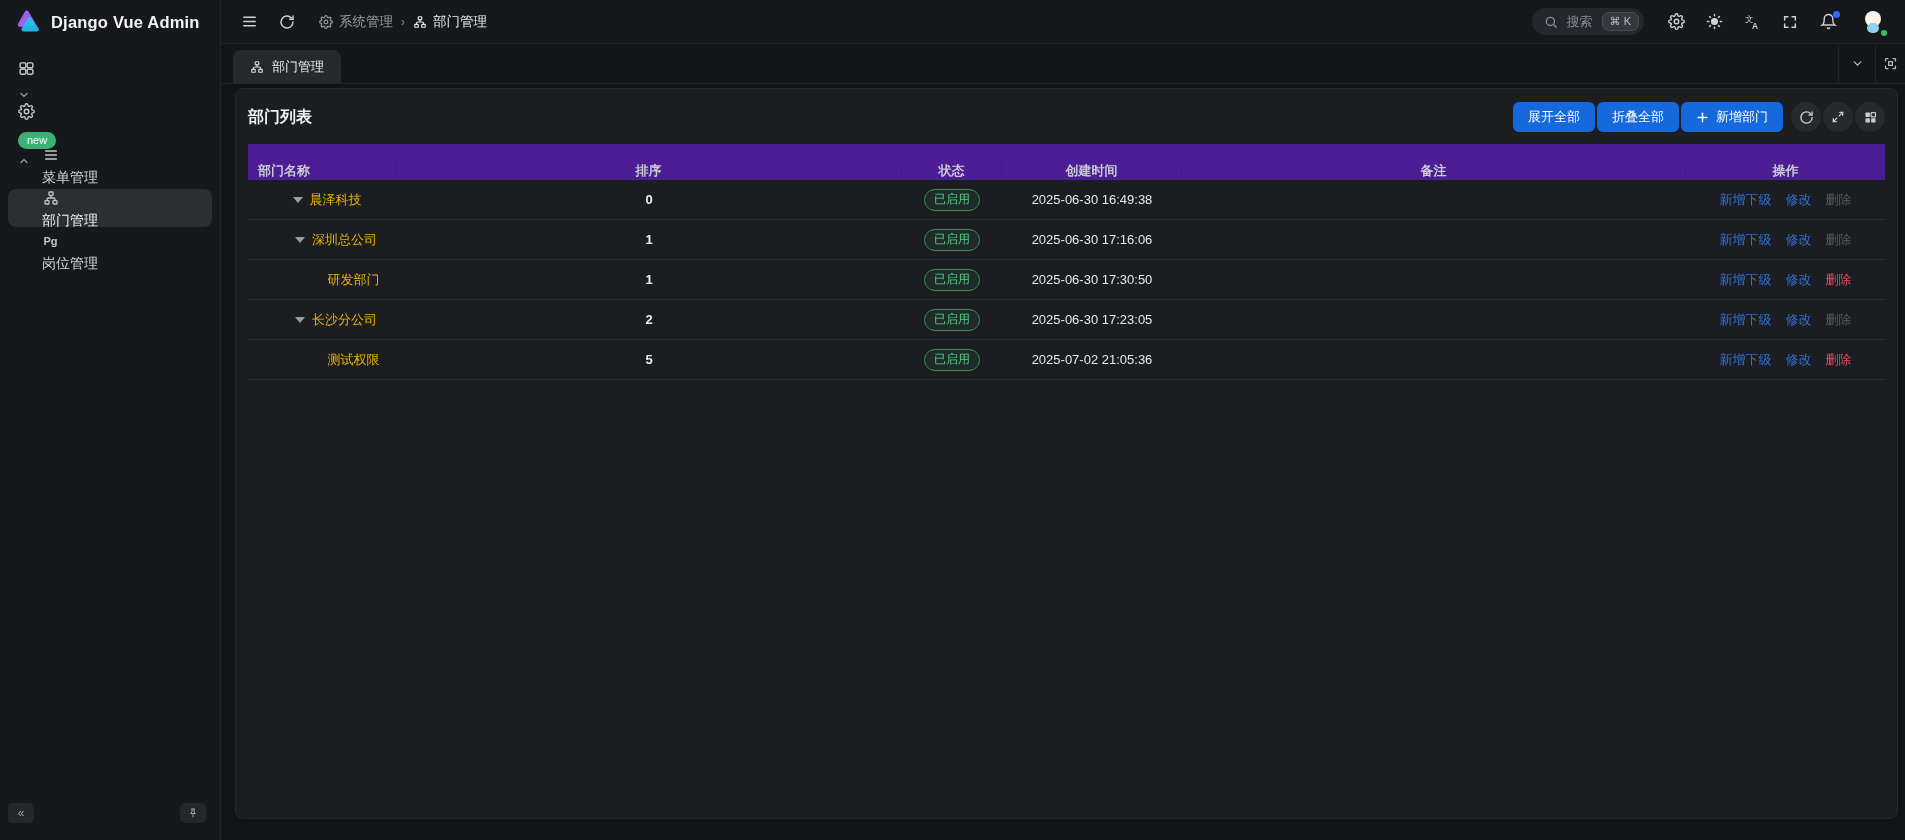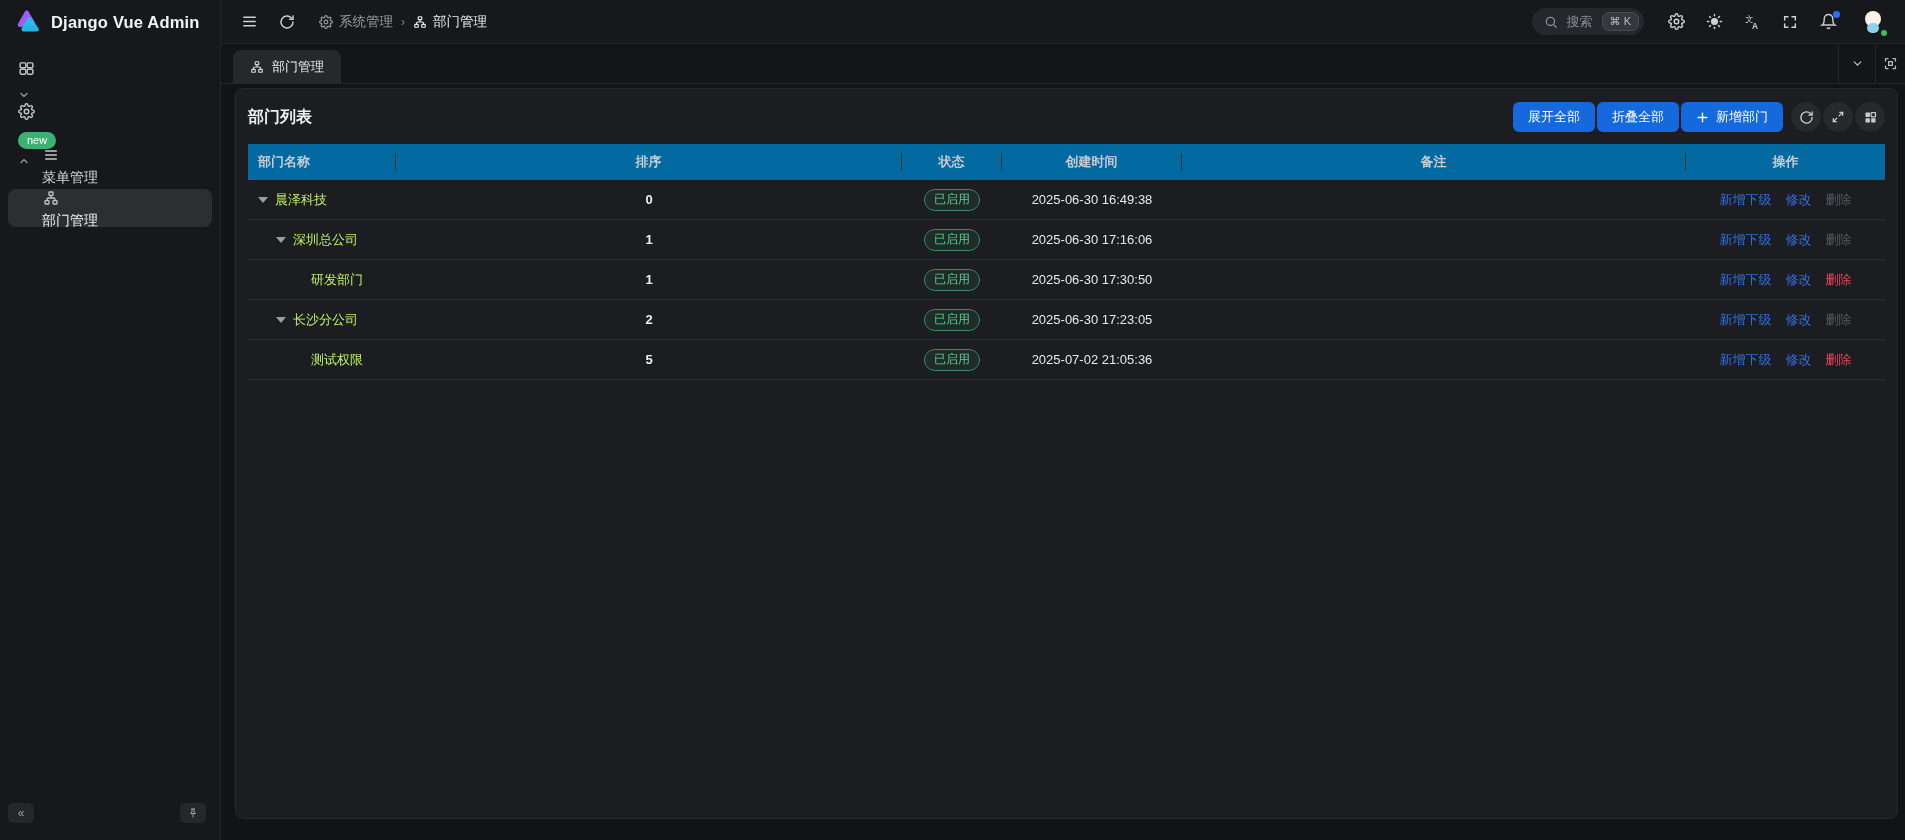--- a/index.html
+++ b/index.html
@@ -103,37 +103,37 @@
     border-radius:6px; font-size:13px; font-family:inherit; display:flex; align-items:center; gap:7px; cursor:pointer;
   }
   .icon-btn {
     width:30px; height:30px; border-radius:50%; background:#27292d; border:none;
     color:#c9ccd1; display:flex; align-items:center; justify-content:center; cursor:pointer;
   }
   .icon-btn.first { margin-left:6px; }
 
   
   .table { margin:0 12px; flex:1; display:flex; flex-direction:column; overflow:hidden; }
-  .thead { display:flex; background:#0369a1; height:36px; align-items:center; flex:none; }
+  .thead { display:flex; background:#4c1d95; height:36px; align-items:flex-end; flex:none; }
   .th {
     display:flex; align-items:center; justify-content:center;
     font-weight:bold; font-size:13px; color:#c9ccd1; border-right:1px solid #323438;
   }
   .th:last-child { border-right:none; }
   .tr { display:flex; height:40px; align-items:center; border-bottom:1px solid #2a2c30; }
   .td { display:flex; align-items:center; justify-content:center; font-size:13px; color:#e2e4e8; }
   .c-name   { width:148px; justify-content:flex-start; padding-left:10px; }
   .c-sort   { width:506px; }
   .c-status { width:100px; }
   .c-time   { width:180px; }
   .c-remark { width:504px; }
   .c-ops    { flex:1; }
   .td.c-sort { font-weight:bold; color:#eceef1; }
   .td.c-time { color:#e6e8eb; font-weight:500; }
-  .td.c-name { color:#bef264; font-weight:500; }
+  .td.c-name { color:#eab308; font-weight:500;justify-content:center; }
   .indent { flex:none; }
   .lvl-0 .indent { width:0; }
   .lvl-1 .indent { width:18px; }
   .lvl-2 .indent { width:36px; }
   .caret {
     flex:none; width:0; height:0; margin-right:7px; cursor:pointer;
     border-left:5px solid transparent; border-right:5px solid transparent; border-top:6px solid #9a9ea4;
   }
   .caret.placeholder { border:none; width:10px; cursor:default; }
   .status-badge {
@@ -210,20 +210,24 @@
         <svg width="16" height="16" viewBox="0 0 24 24" fill="none" stroke="currentColor" stroke-width="2">
           <rect x="9" y="3" width="6" height="5" rx="1"></rect>
             <rect x="3" y="16" width="6" height="5" rx="1"></rect>
             <rect x="15" y="16" width="6" height="5" rx="1"></rect>
           <path d="M12 8v4M6 16v-2a2 2 0 0 1 2-2h8a2 2 0 0 1 2 2v2"></path>
         </svg>
       </span>
       <span class="mi-label">部门管理</span>
     </div>
 
+    <div class="menu-item submenu">
+      <span class="mi-icon pg-icon">Pg</span>
+      <span class="mi-label">岗位管理</span>
+    </div>
   </nav>
 
   <div class="sidebar-foot">
     <span class="foot-btn">«</span>
     <span class="foot-btn">
       <svg width="12" height="12" viewBox="0 0 24 24" fill="none" stroke="currentColor" stroke-width="2" stroke-linecap="round">
         <path d="M9 4h6M10 4v6l-3 3h10l-3-3V4M12 13v7"></path>
       </svg>
     </span>
   </div>

